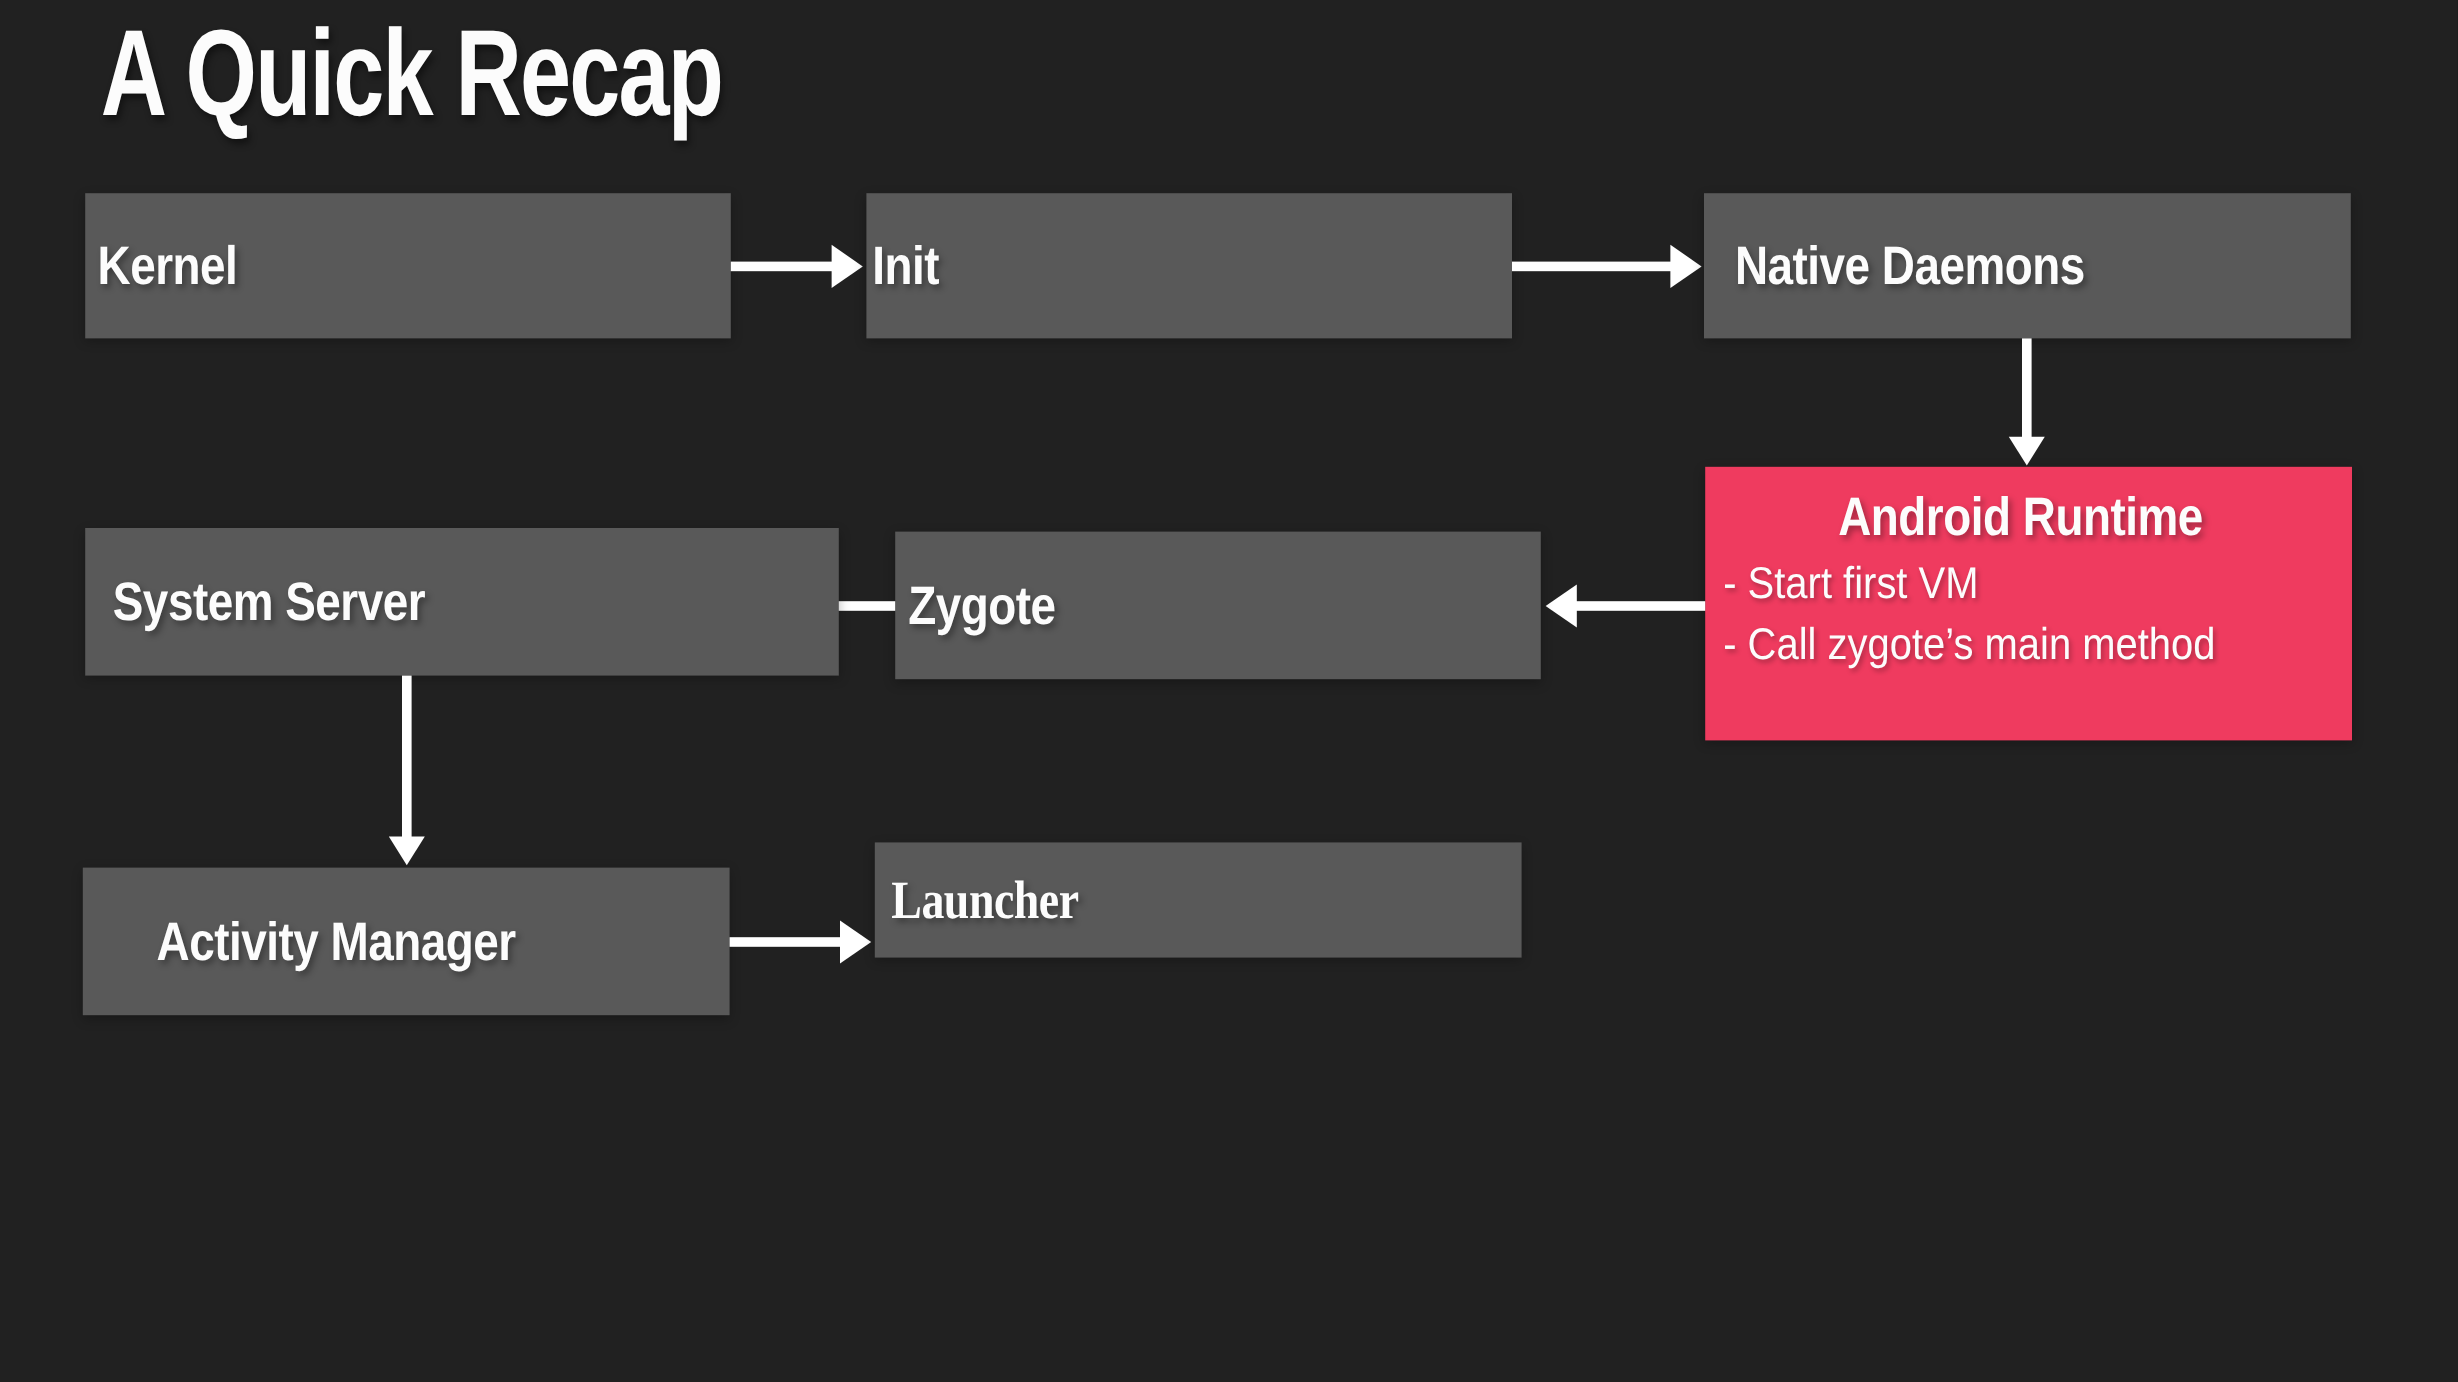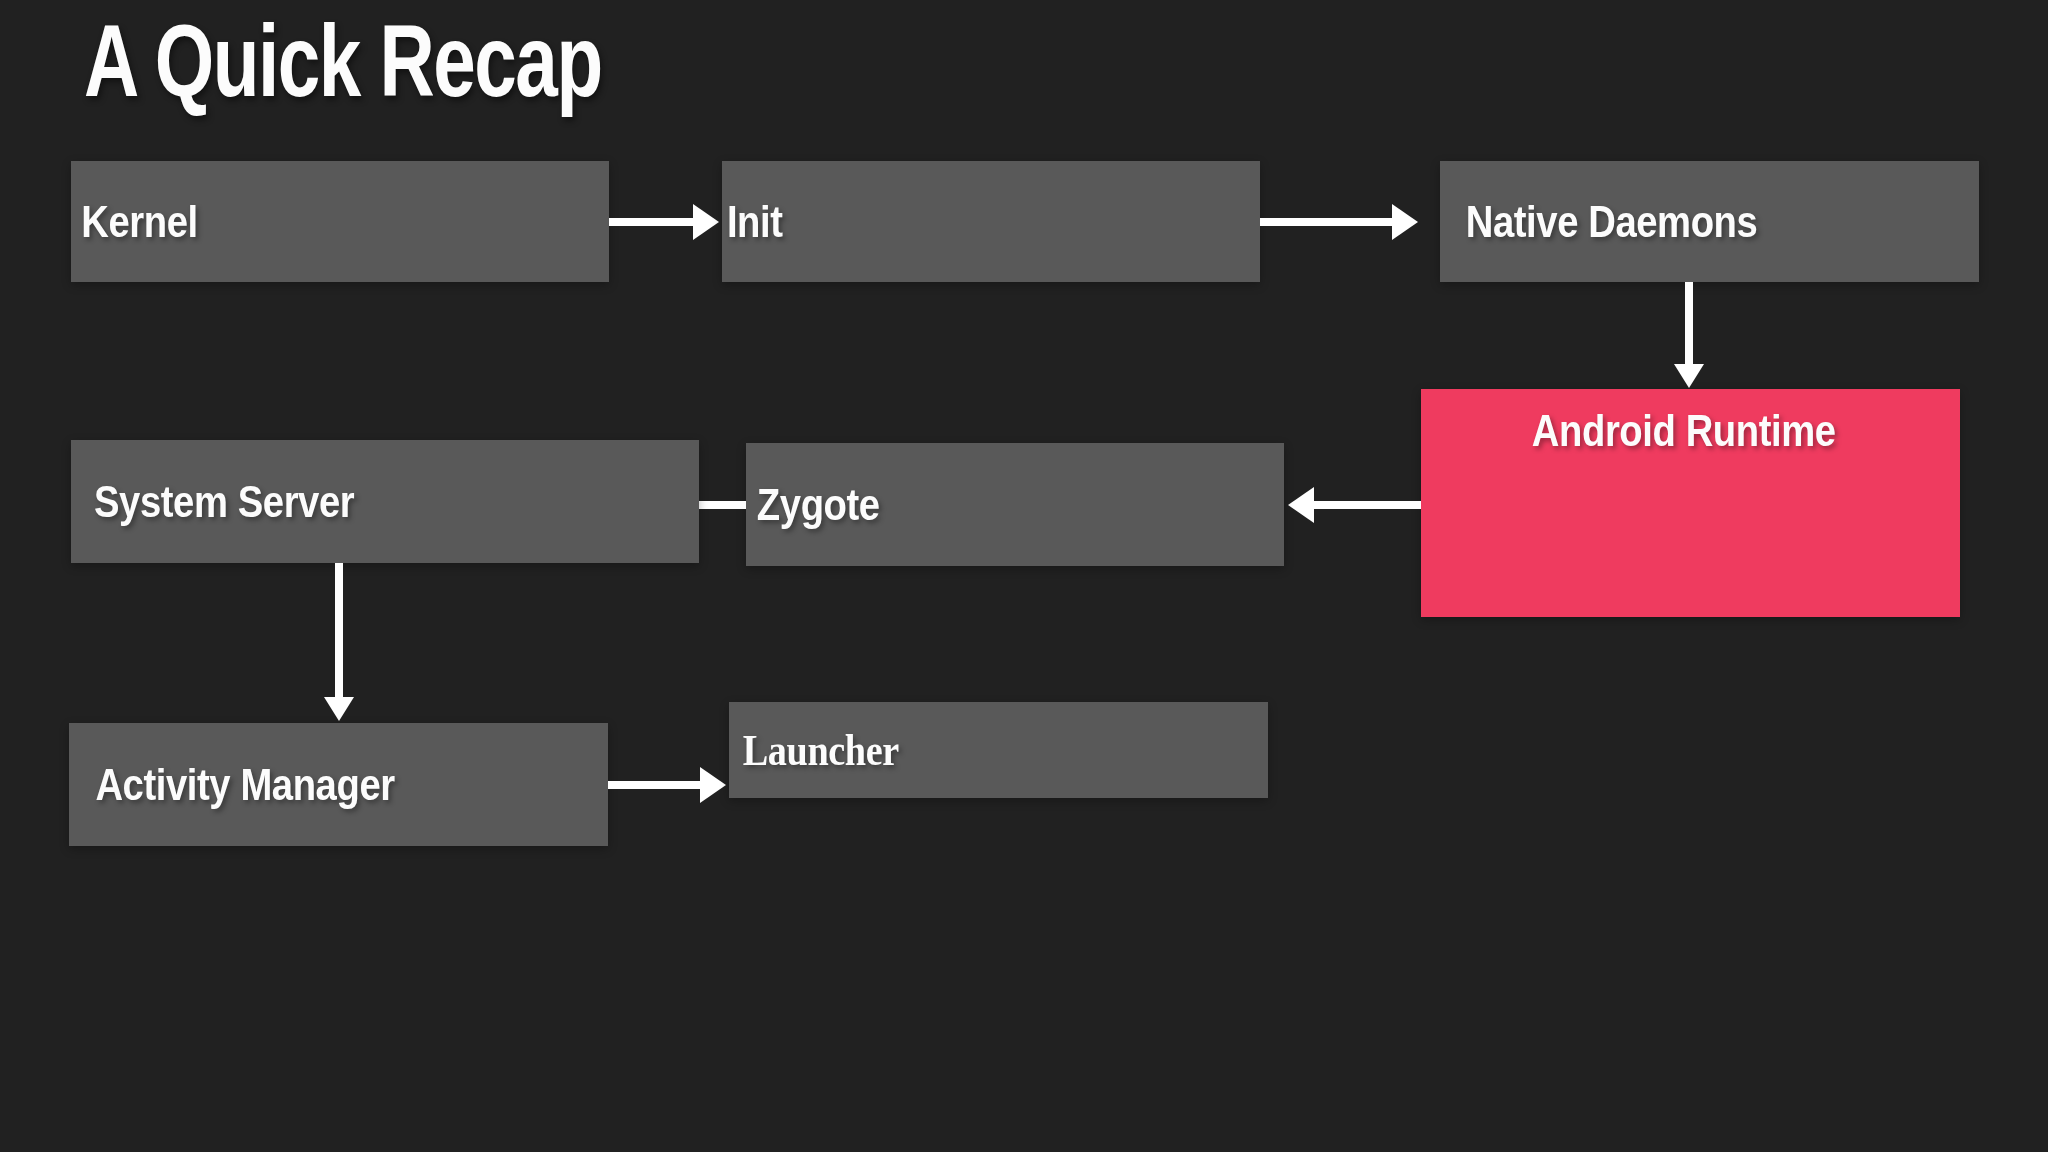--- a/index.html
+++ b/index.html
@@ -55,24 +55,24 @@
     letter-spacing: -0.5px;
     color: var(--text_color);
     text-shadow: 3px 3px 6px rgba(0,0,0,.35);
     transform: scaleX(.85);
     transform-origin: center center;
     white-space: nowrap;
   }
 
   .node-kernel          { left: 71px;   top: 161px; width: 538px; height: 121px; }
   .node-init            { left: 722px;  top: 161px; width: 538px; height: 121px; }
-  .node-native-daemons  { left: 1420px; top: 161px; width: 539px; height: 121px; margin-left: 20px; }
+  .node-native-daemons  { left: 1420px; top: 161px; width: 539px; height: 121px; }
   .node-zygote          { left: 746px;  top: 443px; width: 538px; height: 123px; }
   .node-system-server   { left: 71px;   top: 440px; width: 628px; height: 123px; }
-  .node-activity-manager{ left: 69px;   top: 723px; width: 539px; height: 123px; }
+  .node-activity-manager{ left: 69px;   top: 723px; width: 539px; height: 123px; padding-left: 35px; }
   .node-launcher        { left: 729px;  top: 702px; width: 539px; height: 96px; font-family: Liberation Serif, serif; }
 
   .node-android-runtime {
     left: 1421px; top: 389px; width: 539px; height: 228px;
     background: var(--highlight_fill);
     display: block;
     padding: 13px 14px 0 0;
   }
   .node-android-runtime .heading {
     text-align: center;
@@ -166,20 +166,24 @@
 
   <div class="arrow down arrow-native-runtime">
     <i class="stem"></i>
       <i class="head"></i>
   </div>
 
   <div class="node node-android-runtime">
     <div class="heading">
       <span class="label">Android Runtime</span>
     </div>
+    <div class="bullets">
+      <div class="bullet"><span class="cond">- Start first VM</span></div>
+      <div class="bullet"><span class="cond">- Call zygote’s main method</span></div>
+    </div>
   </div>
 
   <div class="arrow left arrow-runtime-zygote">
     <i class="stem"></i>
       <i class="head"></i>
   </div>
 
   <div class="node node-zygote">
     <span class="label">Zygote</span>
   </div>

